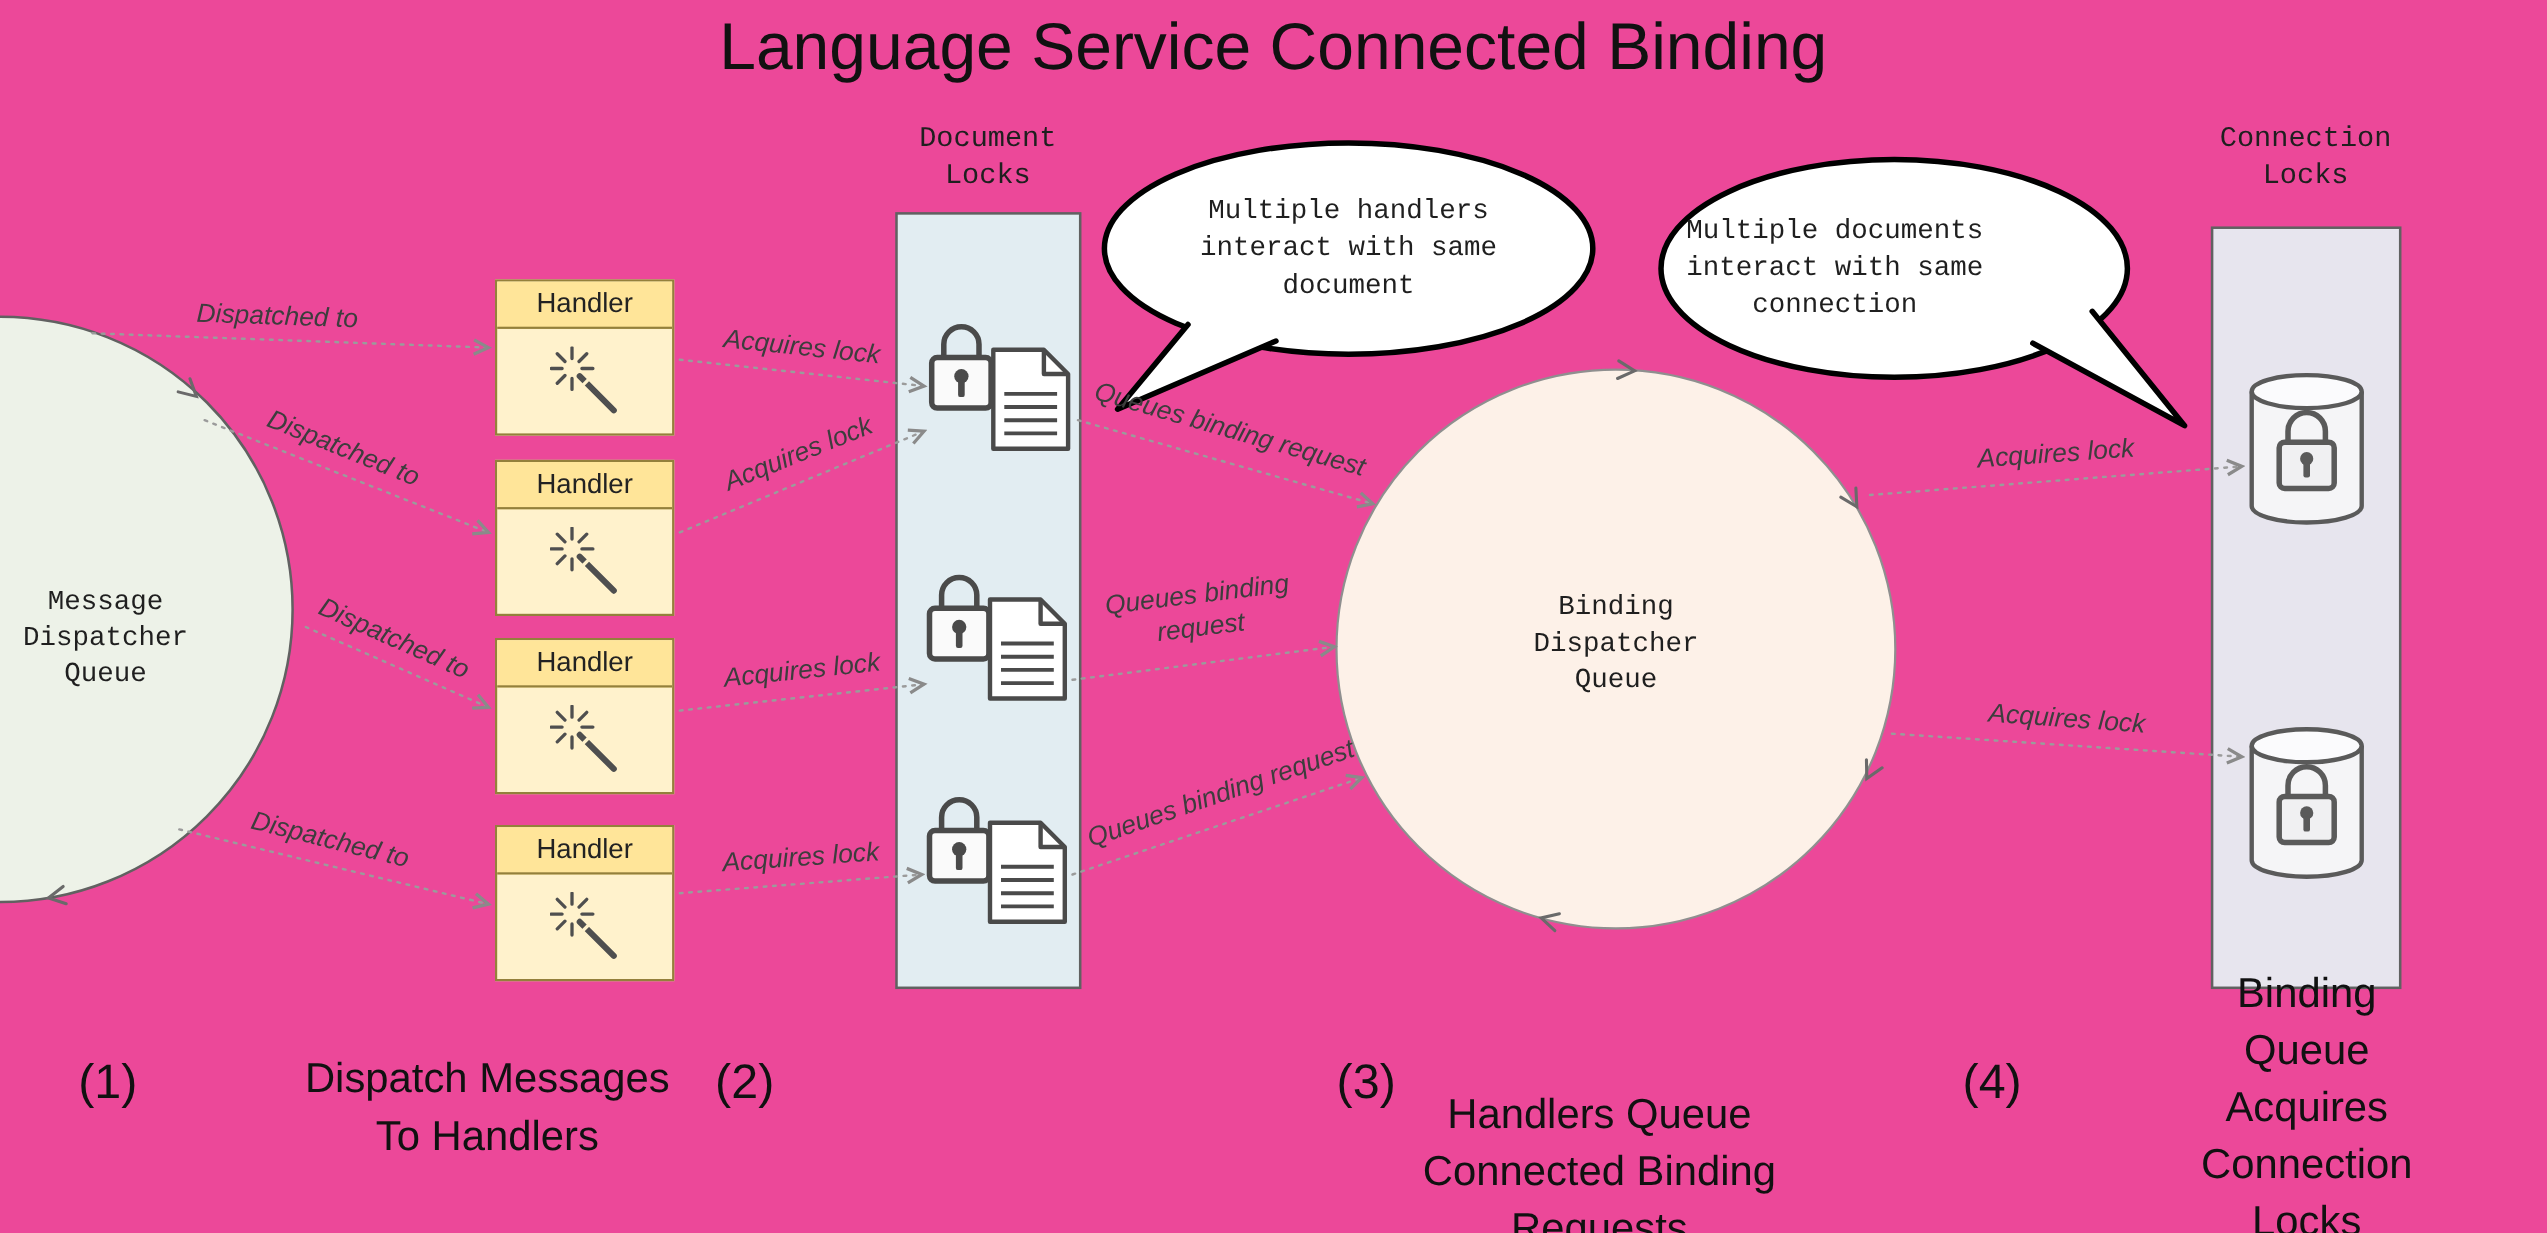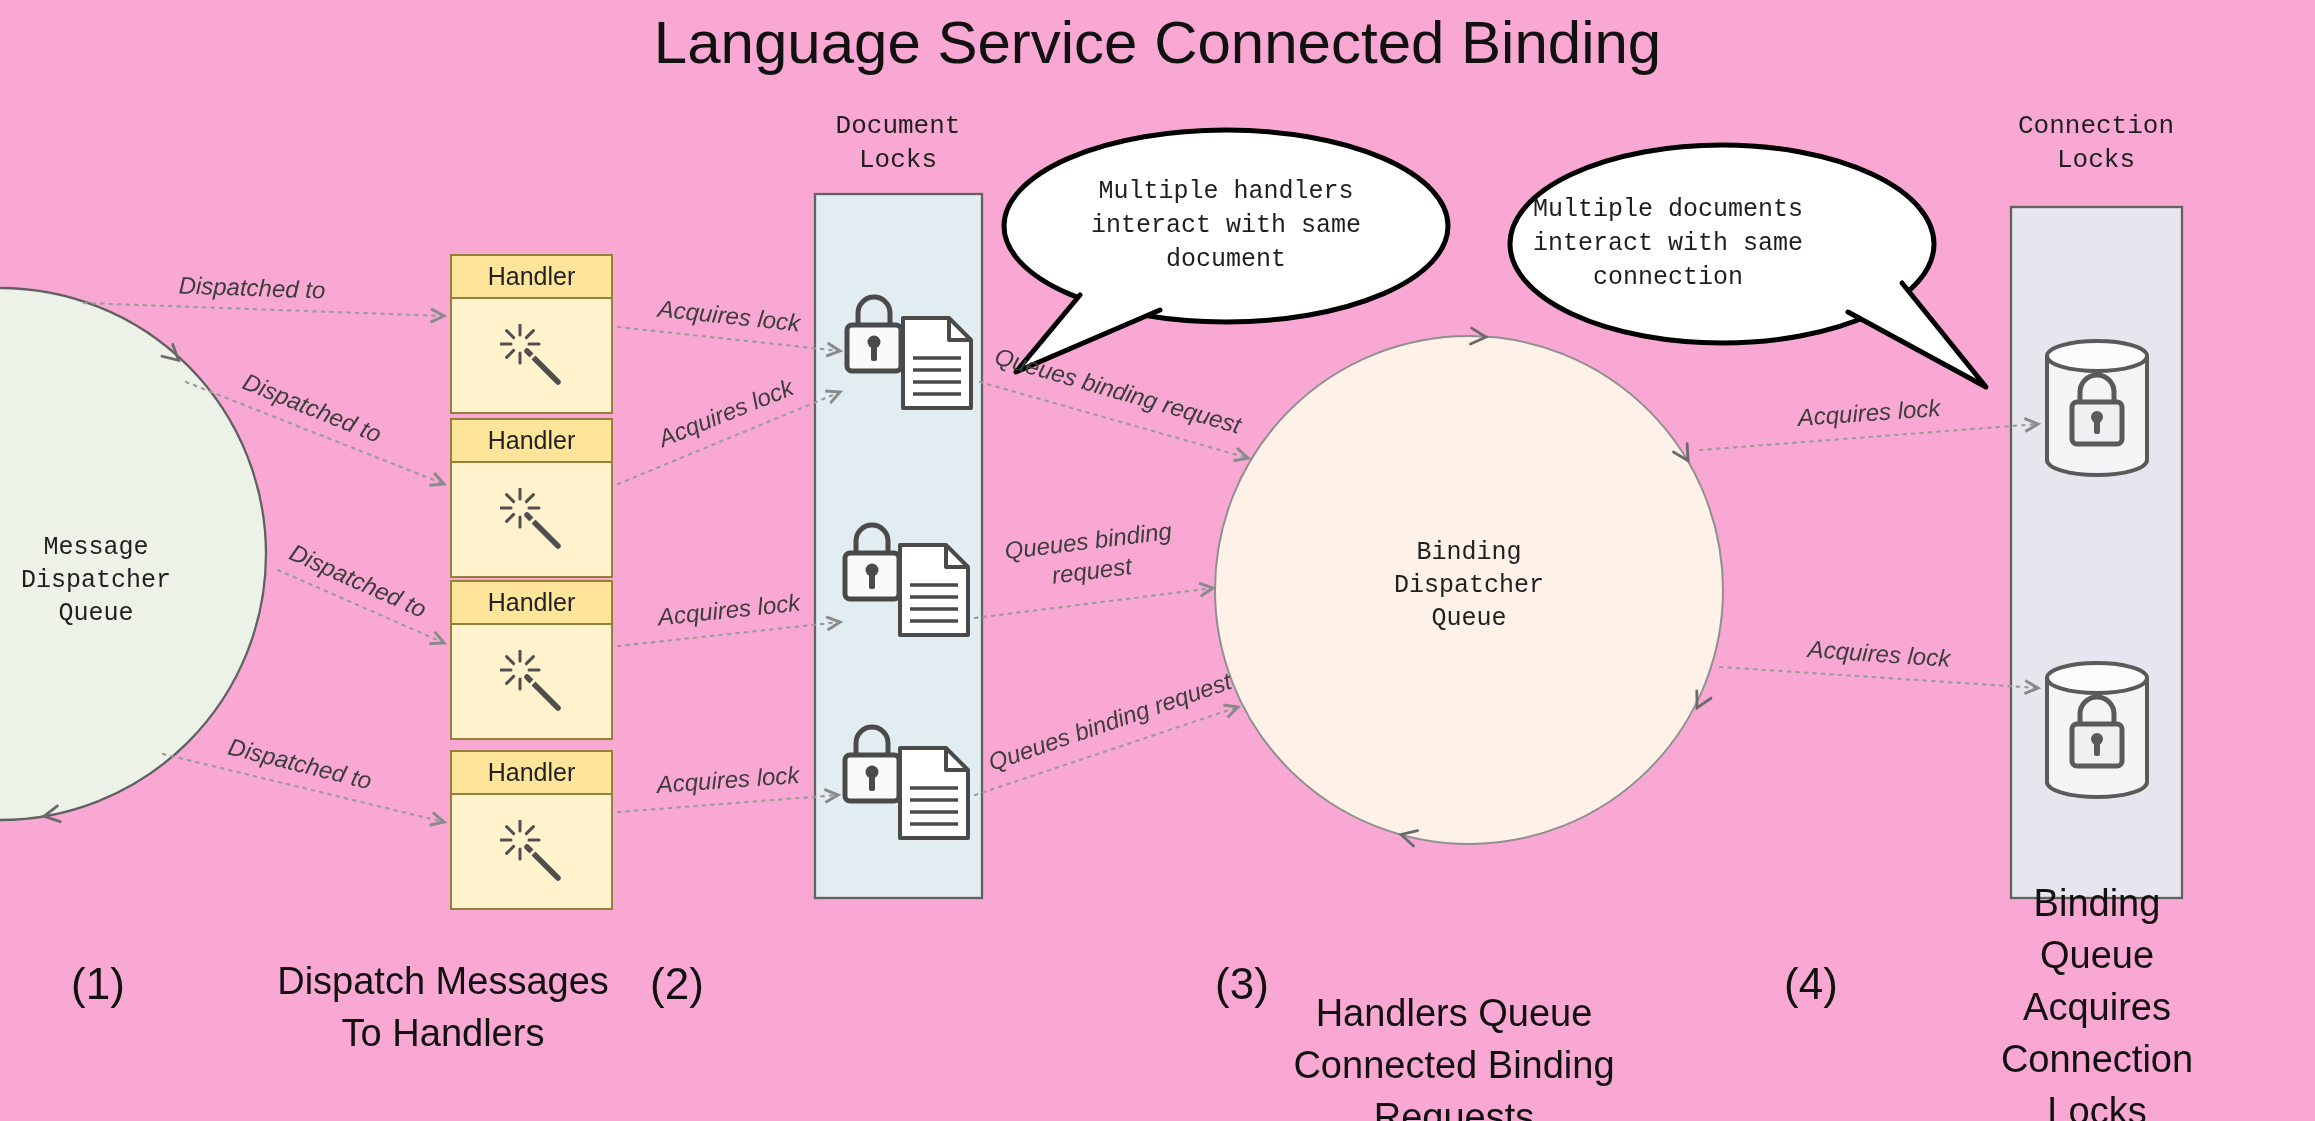--- a/index.html
+++ b/index.html
@@ -1,37 +1,37 @@
 <!DOCTYPE html>
 <html><head>
 <meta charset="utf-8">
 <style>
   html,body { margin:0; padding:0; background:#ffffff; }
   body { font-family:"Liberation Sans", sans-serif; color:#1f1f1f; }
-  .canvas { position:relative; width:2315px; height:1121px; background:#f9a8d4; overflow:hidden; }
+  .canvas { position:relative; width:2315px; height:1121px; background:#ec4899; overflow:hidden; }
   .layer { position:absolute; left:0; top:0; }
 
   
   .dot { stroke:#9b9b9b; stroke-width:2.2; fill:none; stroke-dasharray:2.5 6; stroke-linecap:round; marker-end:url(#arrowhead); }
   .node-stroke { stroke:#616161; stroke-width:2.3; }
   .chev { fill:none; stroke:#6a6a6a; stroke-width:2.8; stroke-linecap:round; }
   .bubble { fill:#ffffff; stroke:#000000; stroke-width:5; }
   .bubble-tail { fill:#ffffff; stroke:#000000; stroke-width:5; stroke-linejoin:round; stroke-linecap:round; }
 
   
   .txt { position:absolute; transform:translate(-50%,-50%); text-align:center; white-space:pre-line; line-height:1.32;font-family:Liberation Mono, monospace; }
   .title { position:absolute; left:0; right:0; top:8px; text-align:center; font-size:60px; font-weight:500; color:#111; }
   .node-label { font-size:25px; }
   .col-label { font-size:26px; }
   .bubble-label { font-size:25px; line-height:1.36; }
   .edge-label { position:absolute; font-style:italic; font-size:24px; color:#3d3d3d; white-space:nowrap; }
   .edge-label.two-line { white-space:pre-line; text-align:center; line-height:1.25; }
 
   
-  .handler { position:absolute; left:450px; width:163px; height:160px; box-sizing:border-box;
+  .handler { position:absolute; left:450px; width:163px; height:142px; box-sizing:border-box;
              border:2px solid #94803b; background:#fff2cc; display:flex; flex-direction:column; }
   .handler-head { height:41px; background:#ffe599; border-bottom:2px solid #94803b;
                   display:flex; align-items:center; justify-content:center; font-size:25px; color:#222; }
   .handler-body { flex:1; display:flex; align-items:center; justify-content:center; }
 
   
   .step-num { position:absolute; transform:translate(-50%,-50%); font-size:44px; color:#111; }
   .step-text { position:absolute; transform:translate(-50%,-50%); font-size:38px; line-height:52px; text-align:center; white-space:pre-line; color:#111; }
 </style>
 </head>

